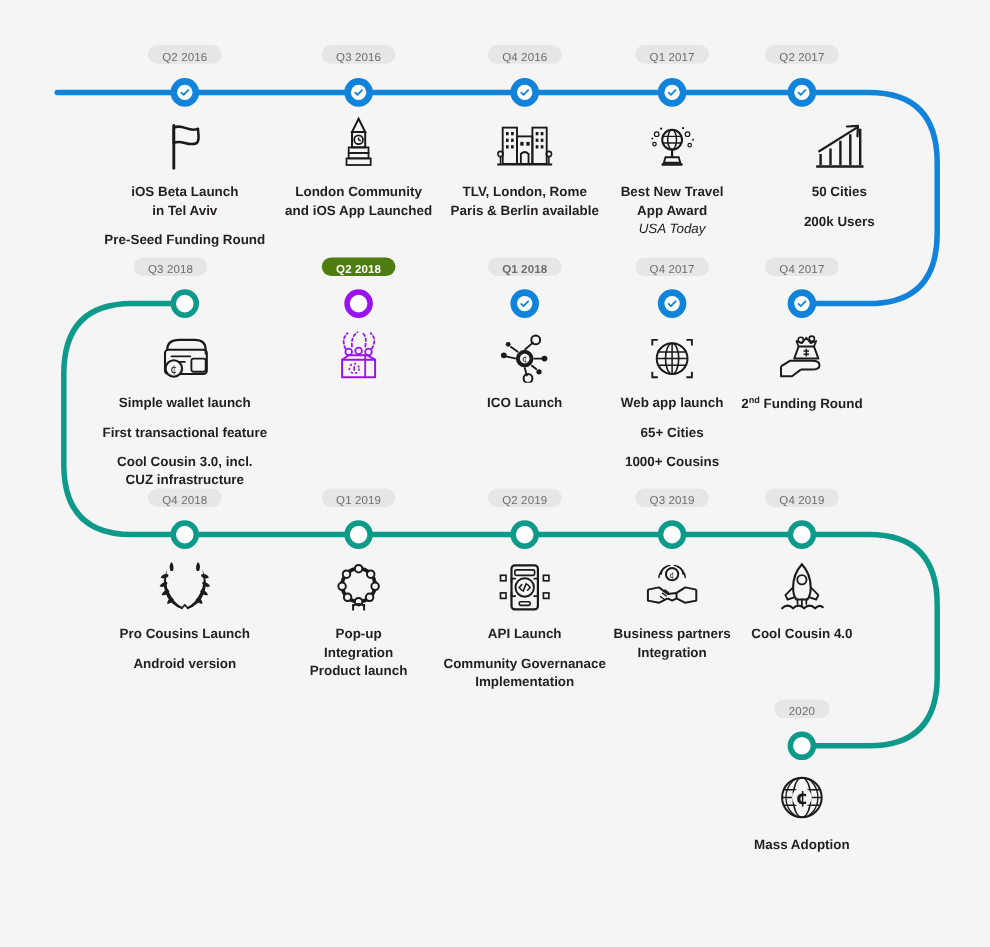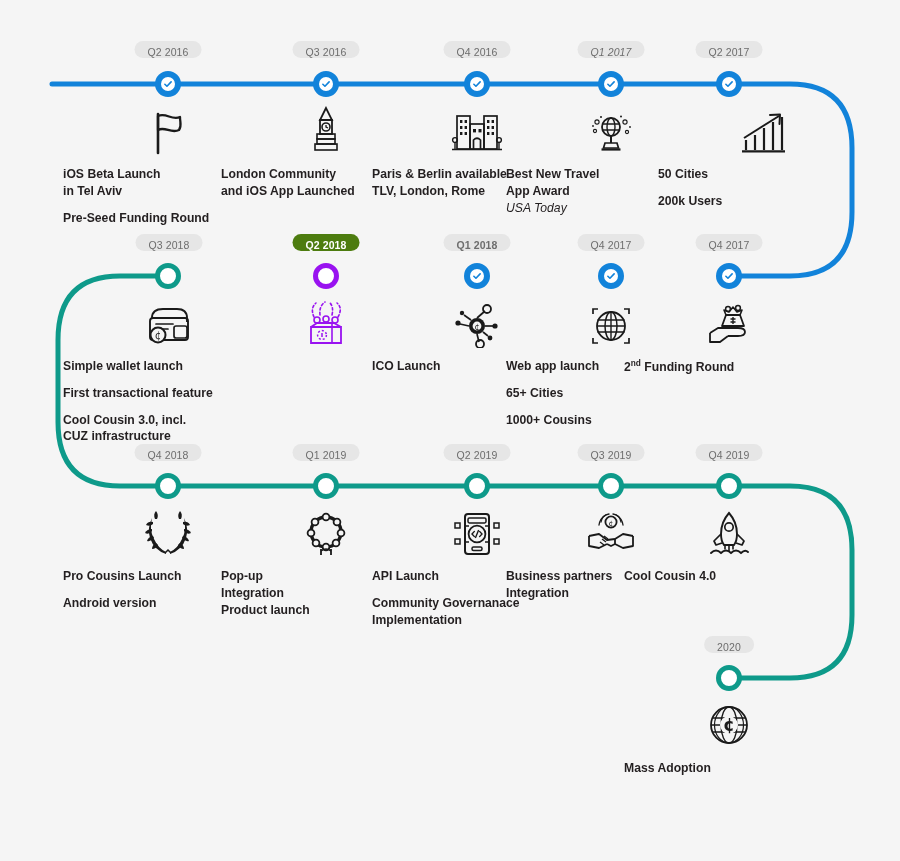--- a/index.html
+++ b/index.html
@@ -21,21 +21,21 @@
   .node.open{background:#fff;}
   .node.open.teal{border:5px solid #0e9a8a;}
   .node.open.purple{border:5px solid #9912f0;}
 
   .badge{position:absolute;transform:translate(-50%,0);
          background:#e6e6e6;color:#6d6d6d;border-radius:11px;
          font-size:10.5px;padding:5px 13px 0;white-space:nowrap;
          letter-spacing:.1px;}
   .badge.active{background:#4d7c0f;color:#fff;font-weight:bold;}
 
-  .item{position:absolute;transform:translate(-50%,0);text-align:left;width:210px;}
+  .item{position:absolute;transform:translate(-50%,0);text-align:center;width:210px;}
   .icon{height:52px;display:flex;align-items:flex-end;justify-content:center;margin-bottom:10px;}
   .icon svg{display:block;}
   .lines{font-size:12.2px;font-weight:bold;color:#231f20;line-height:1.38;}
   .blk{margin-bottom:10px;}
   .blk:last-child{margin-bottom:0;}
   .blk .sub{font-weight:normal;font-style:italic;}
   .item.hl .lines{color:#9912f0;font-size:14px;}
   .item.hl .blk{margin-bottom:0;}
   sup{font-size:.68em;vertical-align:super;}
 </style>
@@ -70,21 +70,21 @@
     <path d="M168,276 L120,276 Q58,276 58,340 L58,422 Q58,486 120,486 L168,486" fill="none" stroke="#0e9a8a" stroke-width="5" stroke-linecap="round"></path>
 
     <path d="M168,486 L790,486 Q852,486 852,550 L852,615 Q852,678 790,678 L740,678" fill="none" stroke="#0e9a8a" stroke-width="5" stroke-linecap="round"></path>
 
     <path d="M612,678 L740,678" fill="none" stroke="url(#gradFade)" stroke-width="5" stroke-linecap="round"></path>
   </svg>
 
   <div class="badge" style="left:168px;top:41px;">Q2 2016</div>
   <div class="badge" style="left:326px;top:41px;">Q3 2016</div>
   <div class="badge" style="left:477px;top:41px;">Q4 2016</div>
-  <div class="badge" style="left:611px;top:41px;font-style:italic;">Q1 2017</div>
+  <div class="badge" style="left:611px;top:41px;">Q1 2017</div>
   <div class="badge" style="left:729px;top:41px;">Q2 2017</div>
 
   <div class="node done" style="left:168px;top:84px;">
       <div class="ring"></div>
       <svg viewBox="0 0 16 16">
         <path d="M3 8.4 L6.3 11.6 L13 4.6" fill="none" stroke="#1283da" stroke-width="2.6" stroke-linecap="round" stroke-linejoin="round"></path>
       </svg>
     </div>
   <div class="node done" style="left:326px;top:84px;">
       <div class="ring"></div>
@@ -174,22 +174,22 @@
           <path d="M22.5 41 L22.5 32 Q26 28.5 29.5 32 L29.5 41" stroke="#1a1a1a" stroke-width="1.7" fill="none"></path>
           <circle cx="4" cy="32" r="2.4" stroke="#1a1a1a" stroke-width="1.4" fill="none"></circle>
           <path d="M4 34.4 L4 41" stroke="#1a1a1a" stroke-width="1.4"></path>
           <circle cx="48" cy="32" r="2.4" stroke="#1a1a1a" stroke-width="1.4" fill="none"></circle>
           <path d="M48 34.4 L48 41" stroke="#1a1a1a" stroke-width="1.4"></path>
           <path d="M1 41.5 L51 41.5" stroke="#1a1a1a" stroke-width="1.7"></path>
         </svg>
     </div>
     <div class="lines">
       <div class="blk">
+          <div>TLV, London, Rome</div>
           <div>Paris &amp; Berlin available</div>
-          <div>TLV, London, Rome</div>
         </div>
     </div>
   </div>
 
   <div class="item" style="left:611px;top:104px;">
     <div class="icon">
       <svg width="48" height="46" viewBox="0 0 48 46">
           <circle cx="24" cy="17" r="9" stroke="#1a1a1a" stroke-width="1.8" fill="none"></circle>
           <ellipse cx="24" cy="17" rx="4" ry="9" stroke="#1a1a1a" stroke-width="1.4" fill="none"></ellipse>
           <path d="M15.2 14 L32.8 14 M15.2 20 L32.8 20" stroke="#1a1a1a" stroke-width="1.3"></path>
@@ -235,21 +235,21 @@
     <div class="lines">
       <div class="blk">
           <div>50 Cities</div>
         </div>
       <div class="blk">
           <div>200k Users</div>
         </div>
     </div>
   </div>
 
-  <div class="badge" style="left:169px;top:234px;">Q3 2018</div>
+  <div class="badge" style="left:155px;top:234px;">Q3 2018</div>
   <div class="badge active" style="left:326px;top:234px;">Q2 2018</div>
   <div class="badge" style="left:477px;top:234px;font-weight:bold;">Q1 2018</div>
   <div class="badge" style="left:611px;top:234px;">Q4 2017</div>
   <div class="badge" style="left:729px;top:234px;">Q4 2017</div>
 
   <div class="node open teal" style="left:168px;top:276px;"></div>
   <div class="node open purple" style="left:326px;top:276px;"></div>
   <div class="node done" style="left:477px;top:276px;">
       <div class="ring"></div>
       <svg viewBox="0 0 16 16">

